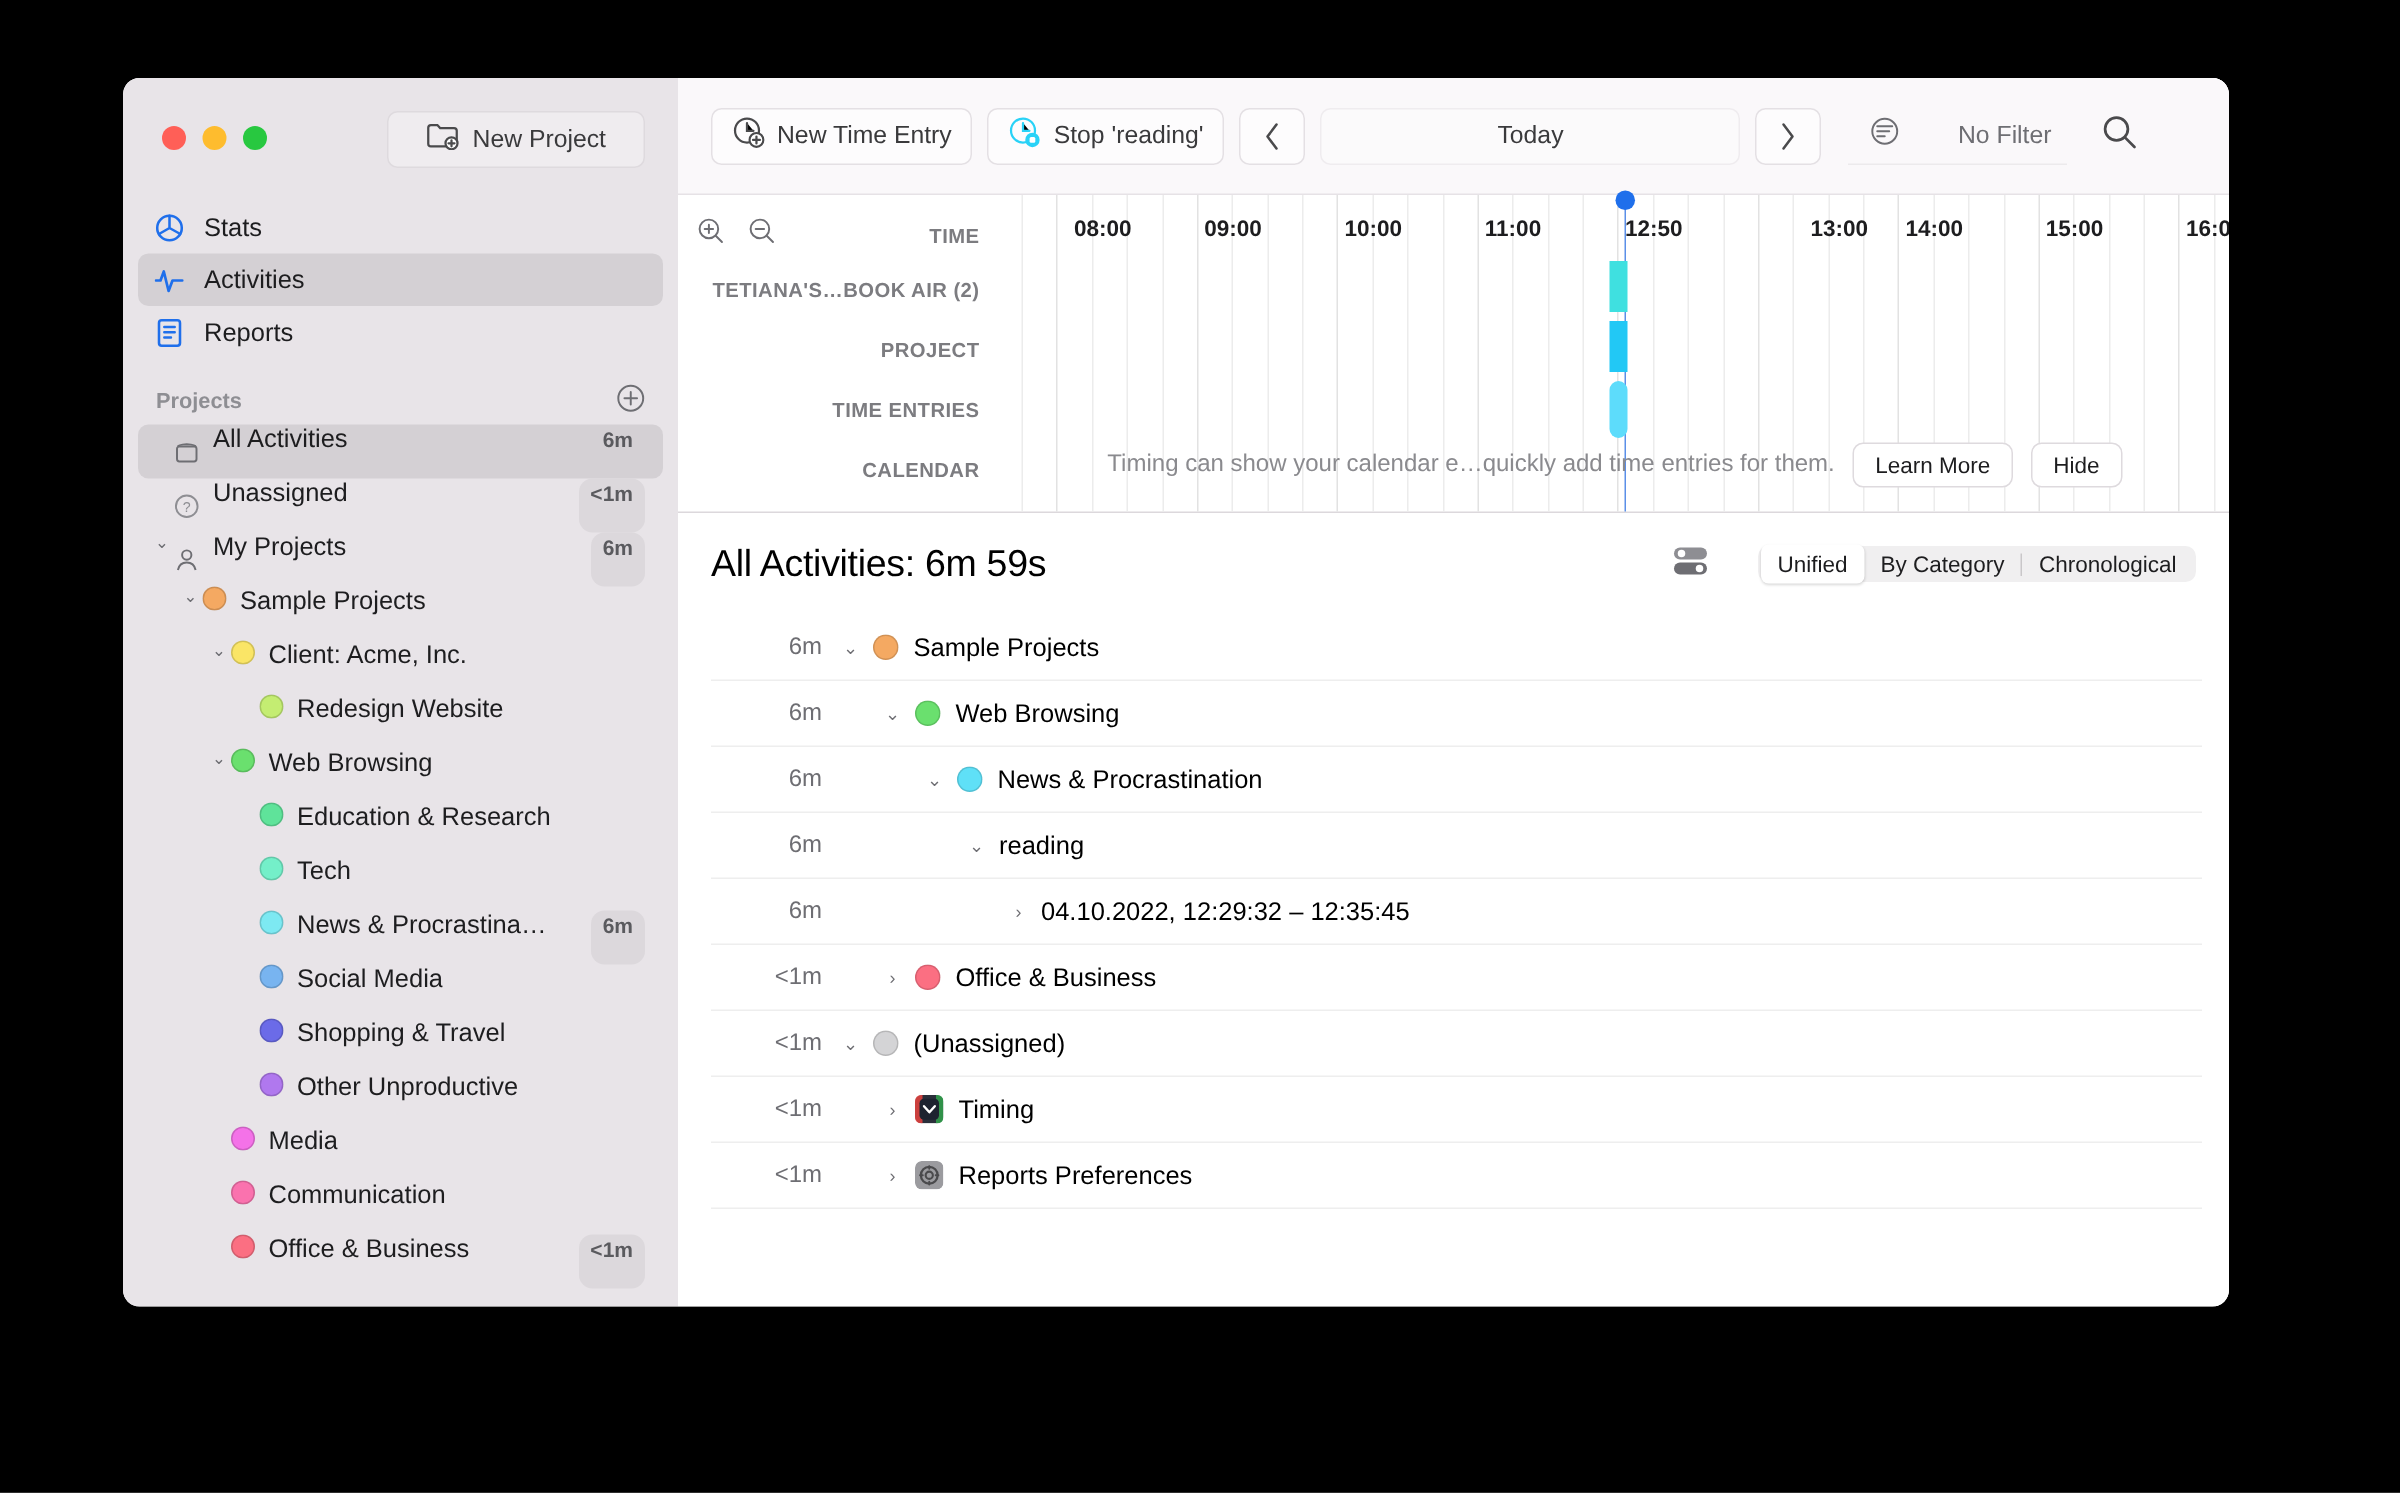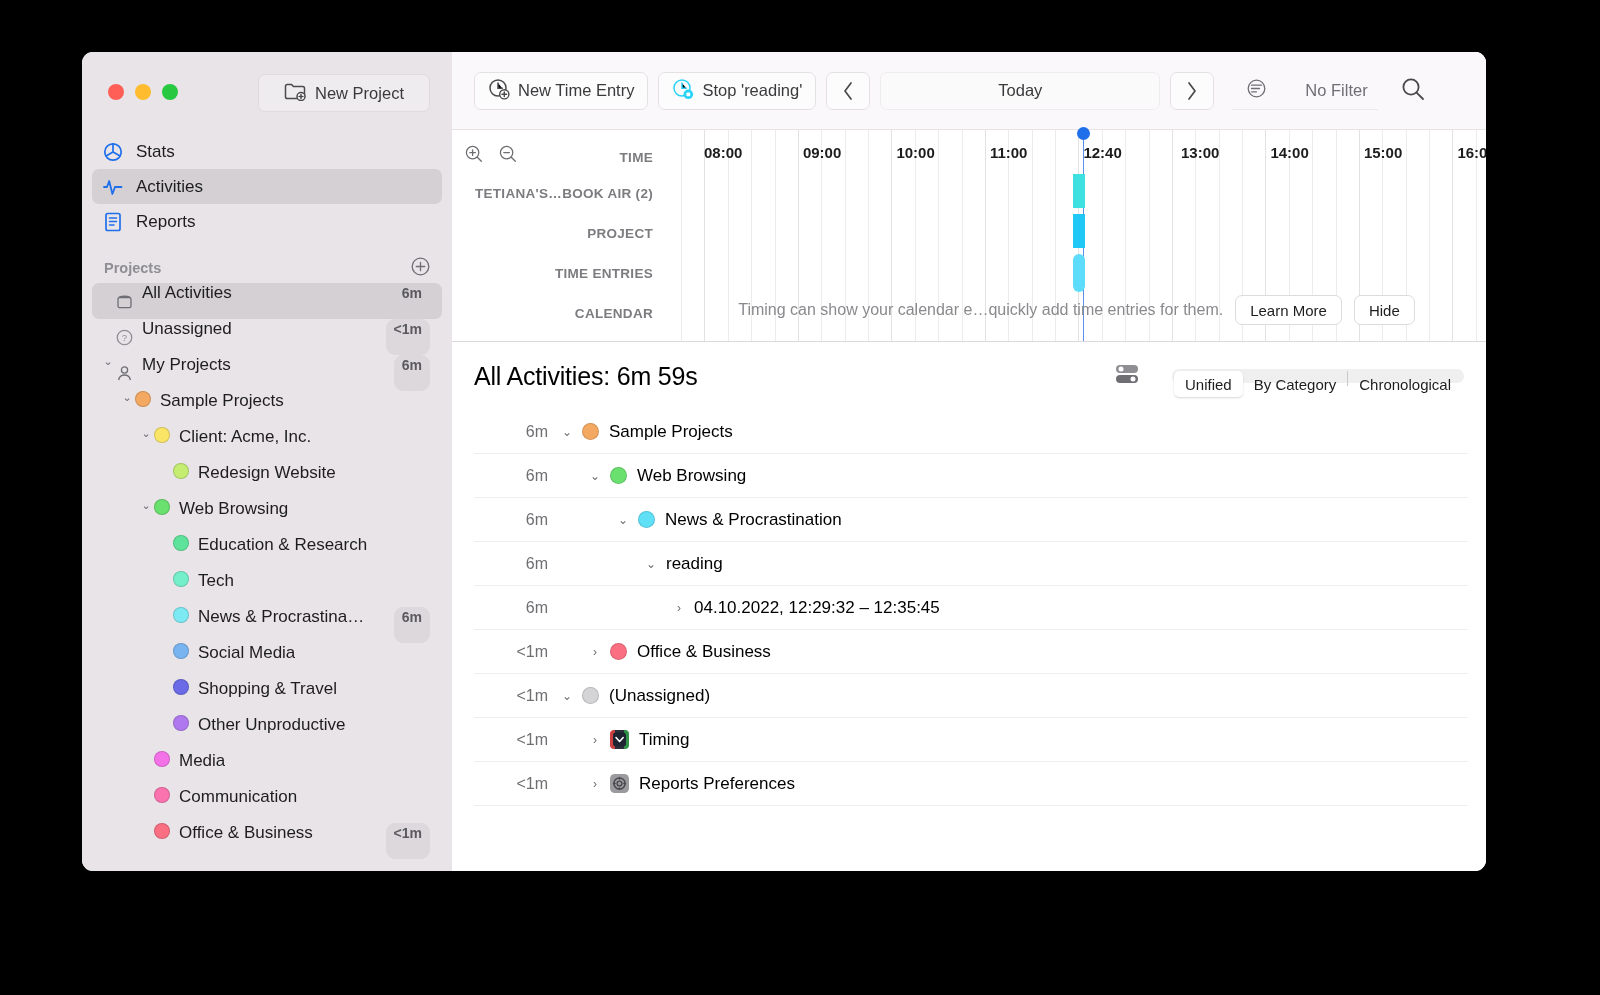--- a/index.html
+++ b/index.html
@@ -139,22 +139,22 @@
     display: flex; align-items: center;
   }
 
   
   .list-header {
     height: 68px; display: flex; align-items: center; padding: 0 22px 0 22px;
   }
   .list-title { font-size: 25px; color: #000; letter-spacing: -.2px; }
   .list-header-right { margin-left: auto; display: flex; align-items: center; gap: 16px; }
   .segmented {
-    display: flex; align-items: flex-start; background: #f0eff0; border-radius: 7px;
-    padding: 2px; height: 14px; margin-left: 16px;
+    display: flex; align-items: center; background: #f0eff0; border-radius: 7px;
+    padding: 2px; height: 24px; margin-left: 16px;
   }
   .seg {
     font-size: 15px; color: #1d1d1f; padding: 0 11px; height: 26px;
     display: flex; align-items: center; border-radius: 5px;
   }
   .seg.active { background: #ffffff; box-shadow: 0 1px 2px rgba(0,0,0,.16); }
   .seg-div { width: 1px; height: 15px; background: #c9c7c9; }
 
   .rows { padding: 0 18px 0 22px; }
   .arow {
@@ -457,26 +457,26 @@
             <div class="gridline major" style="left: 598.4px;"></div>
             <div class="gridline" style="left: 621.775px;"></div>
             <div class="gridline" style="left: 645.15px;"></div>
             <div class="gridline" style="left: 668.525px;"></div>
             <div class="gridline major" style="left: 691.9px;"></div>
             <div class="gridline" style="left: 715.275px;"></div>
             <div class="gridline" style="left: 738.65px;"></div>
             <div class="gridline" style="left: 762.025px;"></div>
             <div class="gridline major" style="left: 785.4px;"></div>
             <div class="gridline" style="left: 808.775px;"></div>
-            <div class="hour-label" style="left: 37px;">08:00</div>
+            <div class="hour-label" style="left: 49px;">08:00</div>
             <div class="hour-label" style="left: 135.9px;">09:00</div>
             <div class="hour-label" style="left: 229.4px;">10:00</div>
             <div class="hour-label" style="left: 322.9px;">11:00</div>
-            <div class="hour-label" style="left: 416.4px;">12:40</div>
-            <div class="hour-label" style="left: 514px;">13:00</div>
+            <div class="hour-label" style="left: 416.4px;">12:50</div>
+            <div class="hour-label" style="left: 540px;">13:00</div>
             <div class="hour-label" style="left: 603.4px; text-align: right;">14:00</div>
             <div class="hour-label" style="left: 696.9px;">15:00</div>
             <div class="hour-label" style="left: 790.4px;">16:00</div>
             <div class="nowline" style="left: 416.075px;">
               <div class="nowdot"></div>
             </div>
             <div class="tbar" style="left: 405.725px; top: 44px; height: 34px; background: rgb(63, 224, 224); border-radius: 0px;"></div>
             <div class="tbar" style="left: 405.725px; top: 84px; height: 34px; background: rgb(34, 200, 245); border-radius: 0px;"></div>
             <div class="tbar" style="left: 405.725px; top: 124px; height: 38px; background: rgb(93, 220, 251); border-radius: 6px;"></div>
           </div>

